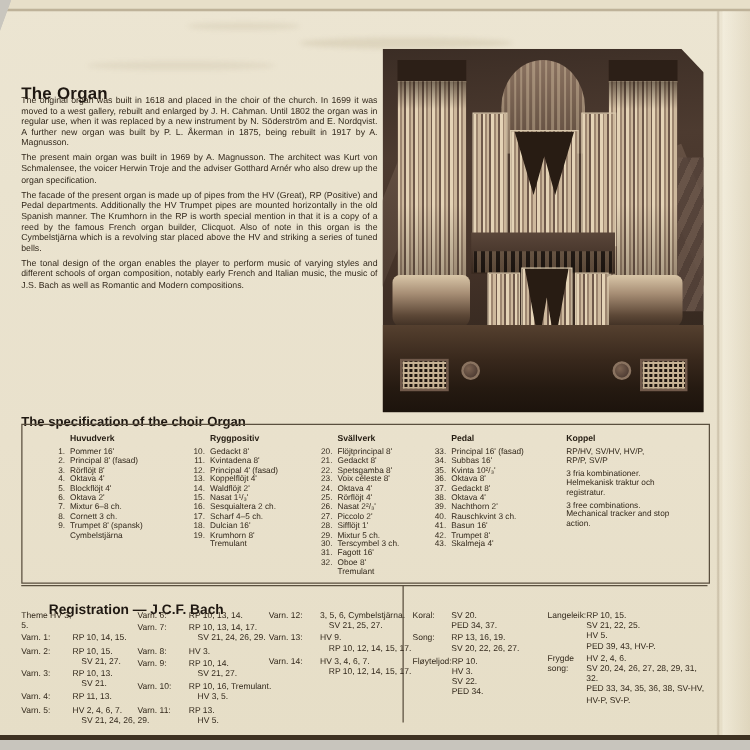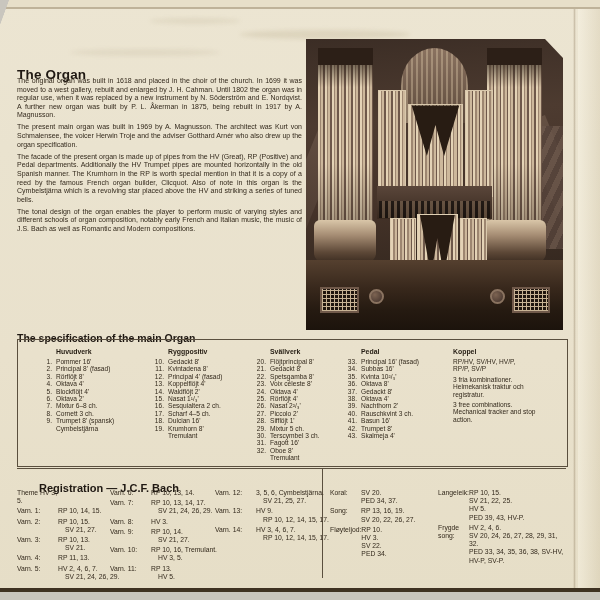--- a/index.html
+++ b/index.html
@@ -149,21 +149,21 @@
         <div class="vmask"></div>
       </div>
       <div class="rail">
         <div class="grille gl"></div>
         <div class="grille gr"></div>
         <div class="medal mdl"></div>
         <div class="medal mdr"></div>
       </div>
     </div>
 
-    <h2 class="spec-head">The specification of the main Organ</h2>
+    <h2 class="spec-head">The specification of the choir Organ</h2>
     <div class="spec-box">
       <div class="spec-col c0">
         <h3>Huvudverk</h3>
         <div>
             <div class="stop">
               <span class="n">1.</span>
               <span class="t">Pommer 16'</span>
             </div>
             <div class="stop">
               <span class="n">2.</span>

